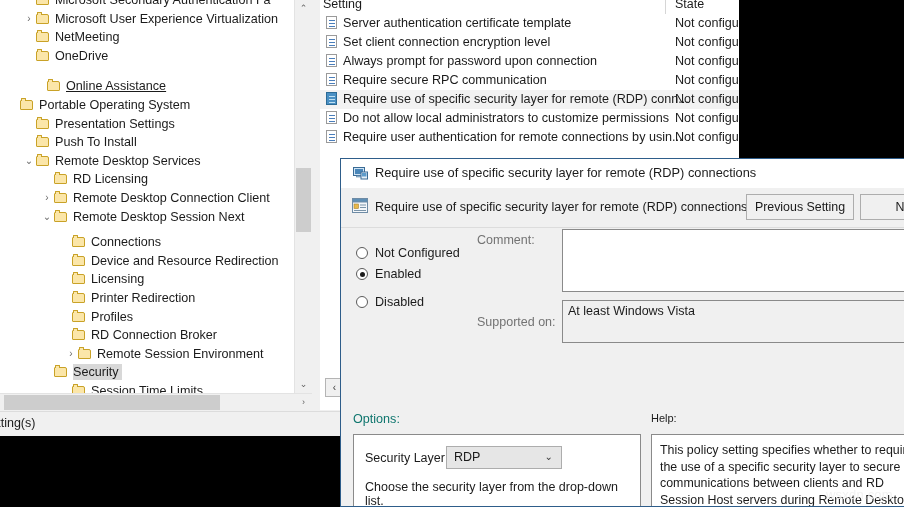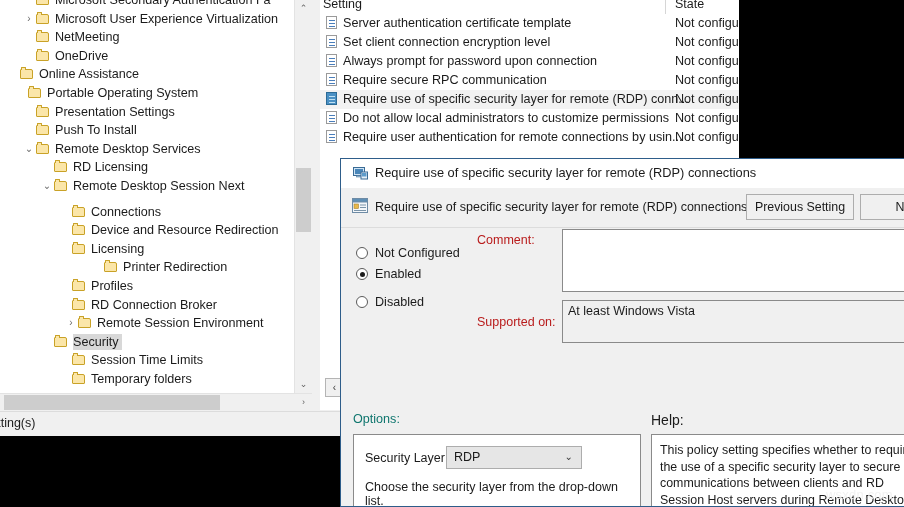--- a/index.html
+++ b/index.html
@@ -188,49 +188,49 @@
     position:relative;box-sizing:border-box;
   }
   .radio.on:after{
     content:"";position:absolute;left:2.5px;top:2.5px;width:5px;height:5px;
     border-radius:50%;background:#1b1b1b;
   }
   #r-notconf{top:1px;margin-top:17px;}
   #r-enabled{top:39px;}
   #r-disabled{top:67px;}
 
-  .flabel{position:absolute;left:136px;font-size:12.5px;color:#b91c1c;}
+  .flabel{position:absolute;left:136px;font-size:12.5px;color:#737373;}
   #lbl-comment{top:5px;}
   #lbl-supported{top:87px;}
   #comment-box{
     position:absolute;left:221px;top:1px;width:430px;height:63px;
     background:#fff;border:1px solid #8a8a8a;box-sizing:border-box;
   }
   #supported-box{
     position:absolute;left:221px;top:72px;width:430px;height:43px;
     background:#f0f0f0;border:1px solid #8a8a8a;box-sizing:border-box;
     font-size:12.5px;color:#1b1b1b;padding:3px 0 0 5px;
   }
 
   
   #lbl-options{position:absolute;left:12px;top:224px;font-size:12.6px;color:#0f766e;}
-  #lbl-help{position:absolute;left:310px;top:224px;font-size:14px;color:#1b1b1b;}
+  #lbl-help{position:absolute;left:310px;top:224px;font-size:11px;color:#1b1b1b;}
   #options-panel{
     position:absolute;left:12px;top:246px;width:288px;height:110px;
     background:#fff;border:1px solid #8a8a8a;box-sizing:border-box;
   }
   #help-panel{
     position:absolute;left:310px;top:246px;width:282px;height:110px;
     background:#fff;border:1px solid #8a8a8a;box-sizing:border-box;
     padding:7px 8px 0 8px;font-size:12.4px;color:#1b1b1b;line-height:16.5px;
   }
   #help-panel p{margin:0 0 11px 0;}
   #sec-label{position:absolute;left:11px;top:16px;font-size:12.5px;color:#1b1b1b;}
   #sec-combo{
-    position:absolute;left:92px;top:11px;width:136px;height:23px;
+    position:absolute;left:92px;top:11px;width:116px;height:23px;
     background:#e6e6e6;border:1px solid #adadad;box-sizing:border-box;
     font-size:12.5px;color:#1b1b1b;padding:3px 0 0 7px;
   }
   #sec-combo .chev{
     position:absolute;right:8px;top:4px;font-size:10px;color:#3a3a3a;
   }
   #sec-hint{position:absolute;left:11px;top:45px;font-size:12.5px;color:#1b1b1b;}
 
   #watermark{
     position:absolute;left:826px;top:487px;font-size:13px;color:#f2f2f2;
@@ -241,31 +241,32 @@
 <body>
 
 <div id="gpedit">
 
   <div id="tree-pane">
     <div id="tree-items">
         <div class="tree-item" style="padding-left: 22px; margin-top: -9px;"><span class="tw"></span><span class="folder"></span><span class="lbl">Microsoft Secondary Authentication Fa</span></div>
         <div class="tree-item" style="padding-left: 22px; margin-top: 0px;"><span class="tw">›</span><span class="folder"></span><span class="lbl">Microsoft User Experience Virtualization</span></div>
         <div class="tree-item" style="padding-left: 22px; margin-top: 0px;"><span class="tw"></span><span class="folder"></span><span class="lbl">NetMeeting</span></div>
         <div class="tree-item" style="padding-left: 22px; margin-top: 0px;"><span class="tw"></span><span class="folder"></span><span class="lbl">OneDrive</span></div>
-        <div class="tree-item" style="padding-left: 6px; margin-top: 0px;"><span class="tw"></span><span class="folder"></span><span class="lbl">Online Assistance</span></div>
-        <div class="tree-item" style="padding-left: 14px; margin-top: 0px;"><span class="tw"></span><span class="folder"></span><span class="lbl">Portable Operating System</span></div>
+        <div class="tree-item" style="padding-left: 33px; margin-top: 12px; text-decoration: underline;"><span class="tw"></span><span class="folder"></span><span class="lbl">Online Assistance</span></div>
+        <div class="tree-item" style="padding-left: 6px; margin-top: 0px;"><span class="tw"></span><span class="folder"></span><span class="lbl">Portable Operating System</span></div>
         <div class="tree-item" style="padding-left: 22px; margin-top: 0px;"><span class="tw"></span><span class="folder"></span><span class="lbl">Presentation Settings</span></div>
         <div class="tree-item" style="padding-left: 22px; margin-top: 0px;"><span class="tw"></span><span class="folder"></span><span class="lbl">Push To Install</span></div>
         <div class="tree-item" style="padding-left: 22px; margin-top: 0px;"><span class="tw">⌄</span><span class="folder"></span><span class="lbl">Remote Desktop Services</span></div>
         <div class="tree-item" style="padding-left: 40px; margin-top: 0px;"><span class="tw"></span><span class="folder"></span><span class="lbl">RD Licensing</span></div>
+        <div class="tree-item" style="padding-left: 40px; margin-top: 0px;"><span class="tw">›</span><span class="folder"></span><span class="lbl">Remote Desktop Connection Client</span></div>
         <div class="tree-item" style="padding-left: 40px; margin-top: 0px;"><span class="tw">⌄</span><span class="folder"></span><span class="lbl">Remote Desktop Session Next</span></div>
         <div class="tree-item" style="padding-left: 58px; margin-top: 7px;"><span class="tw"></span><span class="folder"></span><span class="lbl">Connections</span></div>
         <div class="tree-item" style="padding-left: 58px; margin-top: 0px;"><span class="tw"></span><span class="folder"></span><span class="lbl">Device and Resource Redirection</span></div>
         <div class="tree-item" style="padding-left: 58px; margin-top: 0px;"><span class="tw"></span><span class="folder"></span><span class="lbl">Licensing</span></div>
-        <div class="tree-item" style="padding-left: 90px; margin-top: 0px;"><span class="tw"></span><span class="folder"></span><span class="lbl">Printer Redirection</span></div>
+        <div class="tree-item" style="padding-left: 58px; margin-top: 0px;"><span class="tw"></span><span class="folder"></span><span class="lbl">Printer Redirection</span></div>
         <div class="tree-item" style="padding-left: 58px; margin-top: 0px;"><span class="tw"></span><span class="folder"></span><span class="lbl">Profiles</span></div>
         <div class="tree-item" style="padding-left: 58px; margin-top: 0px;"><span class="tw"></span><span class="folder"></span><span class="lbl">RD Connection Broker</span></div>
         <div class="tree-item" style="padding-left: 32px; margin-top: 0px; margin-left: 32px;"><span class="tw">›</span><span class="folder"></span><span class="lbl">Remote Session Environment</span></div>
         <div class="tree-item sel" style="padding-left: 40px; margin-top: 0px;"><span class="tw"></span><span class="folder"></span><span class="lbl">Security</span></div>
         <div class="tree-item" style="padding-left: 58px; margin-top: 0px;"><span class="tw"></span><span class="folder"></span><span class="lbl">Session Time Limits</span></div>
         <div class="tree-item" style="padding-left: 58px; margin-top: 0px;"><span class="tw"></span><span class="folder"></span><span class="lbl">Temporary folders</span></div>
       </div>
     <div id="tree-vscroll">
       <div class="sb-arrow" style="top:0">⌃</div>
       <div id="tree-vthumb"></div>

